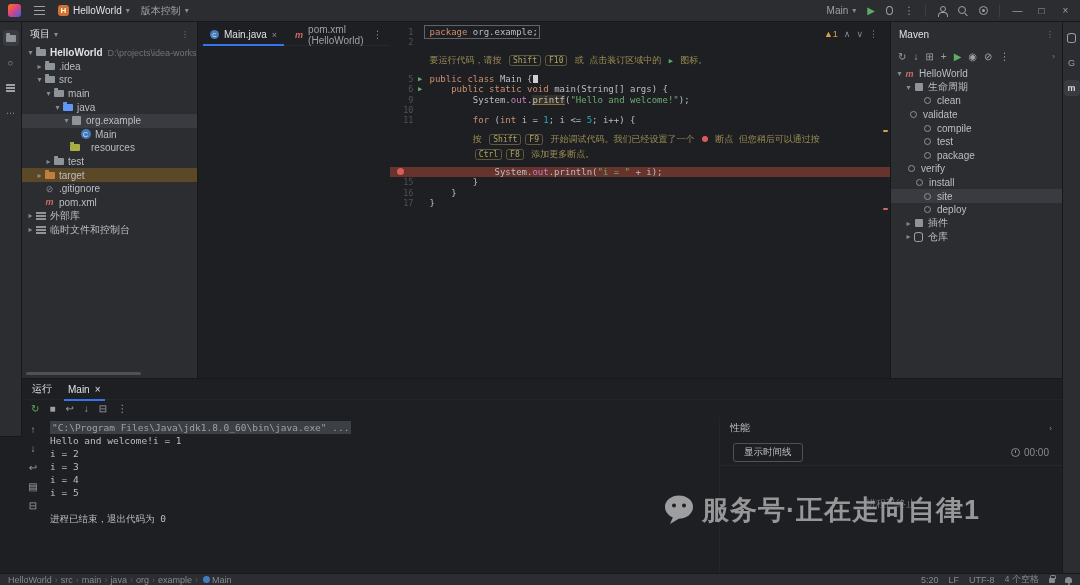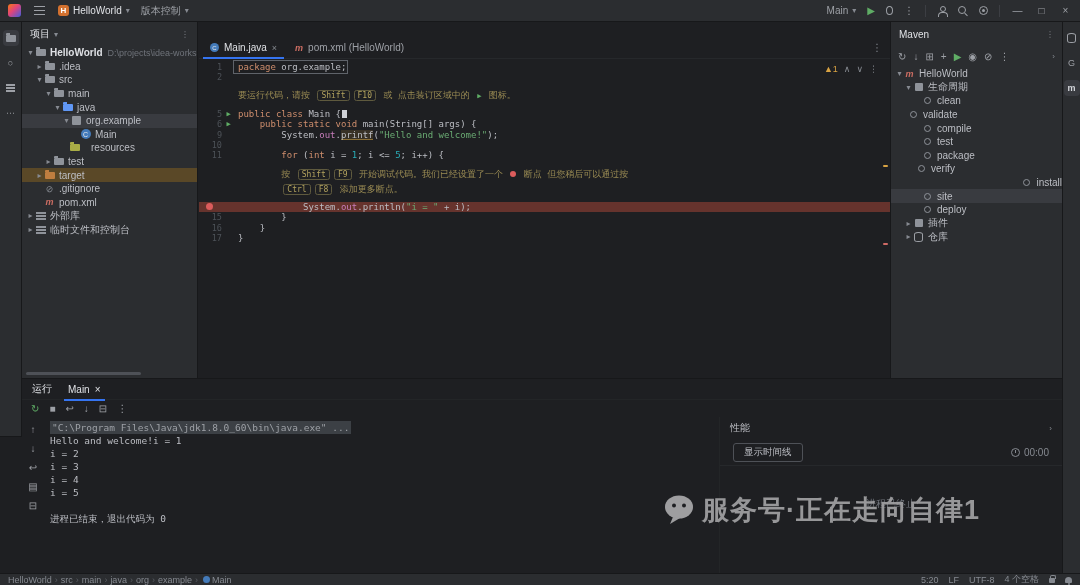--- a/index.html
+++ b/index.html
@@ -52,21 +52,21 @@
 .fold.exc{background:#c07e3f}
 .fold.res{background:#a9ad46}
 .pkg{width:9px;height:9px;background:#8f939a;border-radius:1px}
 .cls{width:10px;height:10px;border-radius:50%;background:#447bba;color:#e8eaed;font-size:7px;display:flex;align-items:center;justify-content:center}
 .mvn{color:#cb6d62;font-weight:bold;font-style:italic;font-size:9px}
 .ign{color:#868a91;font-size:9px}
 .lib{width:10px;height:8px;background:linear-gradient(#8f939a 2px,transparent 2px,transparent 3px,#8f939a 3px,#8f939a 5px,transparent 5px,transparent 6px,#8f939a 6px)}
 .goal{width:7px;height:7px;border:1.2px solid #8f939a;border-radius:50%}
 .lc{width:8px;height:8px;background:#8f939a;border-radius:1px}
 
-.edit{position:absolute;left:199px;top:37px;width:691px;height:356px;background:#1e1f22;display:flex;flex-direction:column}
+.edit{position:absolute;left:199px;top:24px;width:691px;height:356px;background:#1e1f22;display:flex;flex-direction:row}
 .tabs{height:22px;display:flex;align-items:center;border-bottom:1px solid #26282b;padding-left:2px;flex:0 0 22px}
 .tab{height:100%;display:flex;align-items:center;gap:5px;padding:0 9px;position:relative;color:#9da0a6}
 .tab.active{color:#dfe1e5}
 .tab.active::after{content:'';position:absolute;left:2px;right:2px;bottom:-1px;height:2px;background:#3574f0}
 .tab .x{color:#868a91;font-size:9px}
 .tabs-more{margin-left:auto;color:#868a91;padding-right:8px}
 .cls.small{width:9px;height:9px;font-size:6px}
 .edbody{position:relative;flex:1;padding-top:3px;overflow:hidden;font-family:"DejaVu Sans Mono",monospace;font-size:9px}
 .ed-row{display:flex;align-items:center;height:10.4px;line-height:10.4px;position:relative}
 .tip-row{height:13px;line-height:13px;margin:7px 0 6px}
@@ -512,28 +512,28 @@
           </span>
           <span class="tlabel">test</span>
         </div>
         <div class="trow" style="padding-left: 22px;">
           <span class="chev"></span>
           <span class="ti">
             <span class="goal"></span>
           </span>
           <span class="tlabel">package</span>
         </div>
-        <div class="trow" style="padding-left: 16px;">
+        <div class="trow" style="padding-left: 6px;">
           <span class="chev"></span>
           <span class="ti">
             <span class="goal"></span>
           </span>
           <span class="tlabel">verify</span>
         </div>
-        <div class="trow" style="padding-left: 22px; justify-content: flex-end;">
+        <div class="trow" style="padding-left: 14px;">
           <span class="chev"></span>
           <span class="ti">
             <span class="goal"></span>
           </span>
           <span class="tlabel">install</span>
         </div>
         <div class="trow selected" style="padding-left: 22px;">
           <span class="chev"></span>
           <span class="ti">
             <span class="goal"></span>

